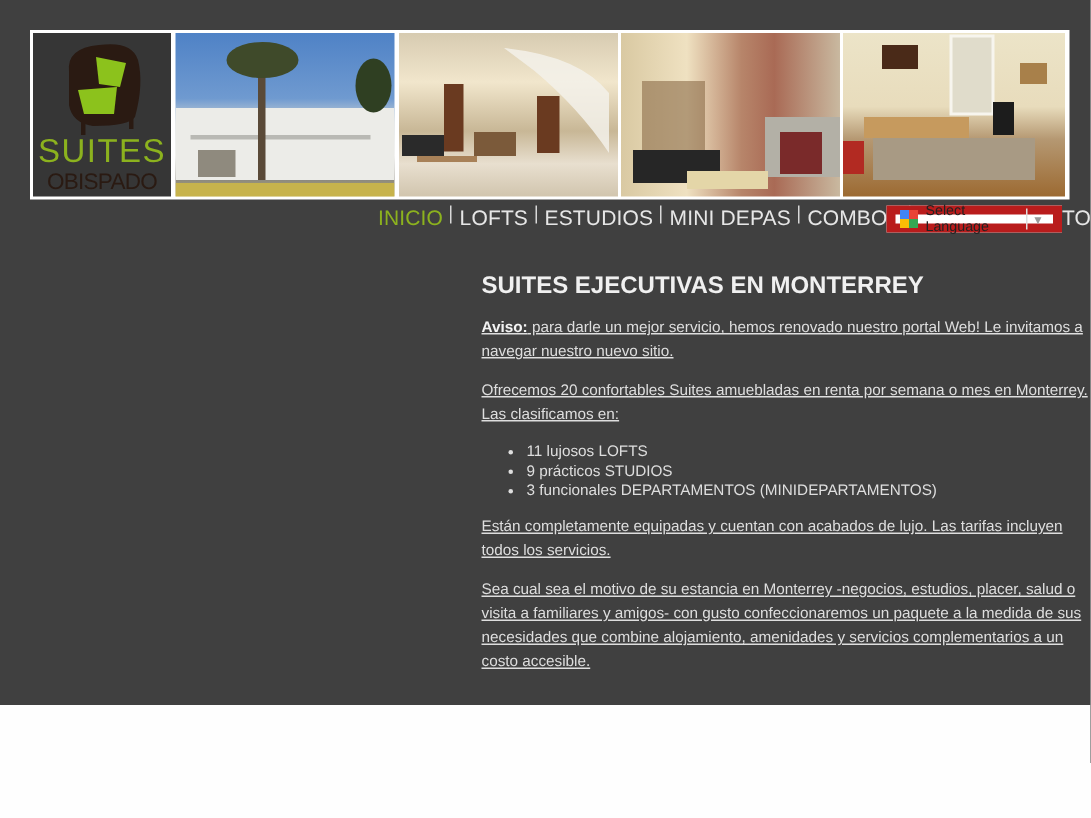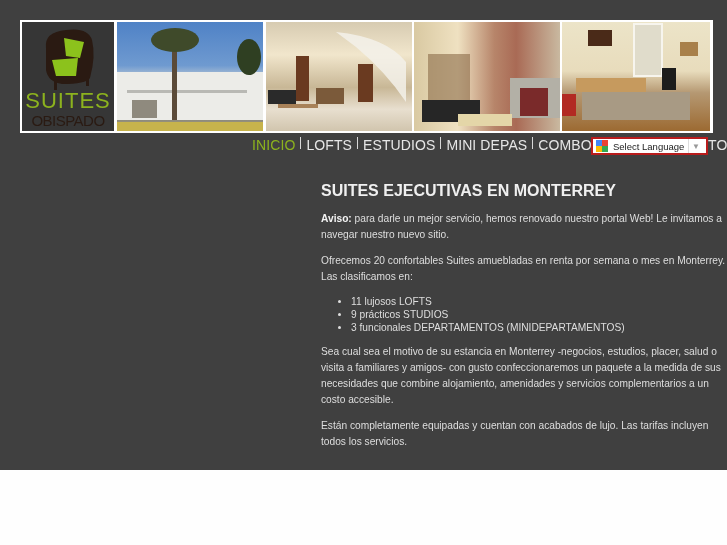--- a/index.html
+++ b/index.html
@@ -10,28 +10,28 @@
   .logo { left:2px; width:92px; background:#363636; }
   .logo svg { position:absolute; left:0; top:0; }
   .ph1 { left:97px; width:146px; background:linear-gradient(180deg,#4f82c6 0%,#6f9ad0 40%,#cfd4d6 55%,#e9e9e6 75%,#8d8a80 90%,#c4b04e 100%); }
   .ph2 { left:246px; width:146px; background:linear-gradient(180deg,#d7cbb1 0%,#f1e6cc 30%,#c8b796 60%,#e8dfcf 80%,#d1c5ae 100%); }
   .ph3 { left:394px; width:146px; background:linear-gradient(90deg,#d9c9a2 0%,#efe1c1 30%,#b7856a 55%,#a96a55 70%,#c9b9a0 100%); }
   .ph4 { left:542px; width:148px; background:linear-gradient(180deg,#ece4c8 0%,#e8dcbc 45%,#b59872 65%,#9c6a32 100%); }
   .nav { position:absolute; top:137px; left:250px; height:14px; display:flex; align-items:flex-start; font-size:14px; color:#e6e6e6; letter-spacing:0.1px; }
   .nav a { color:#e6e6e6; text-decoration:none; padding:0 5px; white-space:nowrap; }
   .nav a.active { color:#8cb21e; padding-left:2px; }
   .nav .sep { width:1px; height:12px; background:#d8d8d8; }
-  .lang { position:absolute; left:591px; top:137px; width:117px; height:18px; background:#ffffff; border:2px solid #b91c1c; box-sizing:border-box; display:flex; align-items:center; font-size:9.5px; color:#222; }
+  .lang { position:absolute; left:591px; top:137px; width:117px; height:18px; background:#ffffff; border:6px solid #b91c1c; box-sizing:border-box; display:flex; align-items:center; font-size:9.5px; color:#222; }
   .lang .gicon { width:12px; height:12px; margin:0 5px 0 3px; position:relative; }
   .lang .gicon i { position:absolute; display:block; }
   .lang .lbl { flex:1; }
   .lang .arrow { width:14px; height:14px; border-left:1px solid #ddd; color:#999; font-size:8px; display:flex; align-items:center; justify-content:center; margin-right:3px; }
   .content { position:absolute; left:321px; top:183px; width:405px; color:#dedede; font-size:10.2px; line-height:16px; }
   .content h1 { margin:0 0 12px 0; font-size:16px; font-weight:bold; color:#f0f0f0; }
-  .content p { margin:0 0 10px 0; }
+  .content p { margin:0 0 10px 0;text-decoration:underline; }
   .content b { color:#f4f4f4; }
   .content ul { margin:0 0 10px 0; padding-left:30px; line-height:13px; }
   .content li { margin:0; }
 </style>
 </head>
 <body>
 
 <div class="page">
 
   <div class="banner">
@@ -117,16 +117,16 @@
 
   <div class="content">
     <h1>SUITES EJECUTIVAS EN MONTERREY</h1>
     <p><b>Aviso:</b><span> para darle un mejor servicio, hemos renovado nuestro portal Web! Le invitamos a navegar nuestro nuevo sitio.</span></p>
     <p>Ofrecemos 20 confortables Suites amuebladas en renta por semana o mes en Monterrey. Las clasificamos en:</p>
     <ul>
       <li>11 lujosos LOFTS</li>
       <li>9 prácticos STUDIOS</li>
       <li>3 funcionales DEPARTAMENTOS (MINIDEPARTAMENTOS)</li>
     </ul>
+    <p>Están completamente equipadas y cuentan con acabados de lujo. Las tarifas incluyen todos los servicios.</p>
     <p>Sea cual sea el motivo de su estancia en Monterrey -negocios, estudios, placer, salud o visita a familiares y amigos- con gusto confeccionaremos un paquete a la medida de sus necesidades que combine alojamiento, amenidades y servicios complementarios a un costo accesible.</p>
-    <p>Están completamente equipadas y cuentan con acabados de lujo. Las tarifas incluyen todos los servicios.</p>
   </div>
 </div>
 
 </body></html>

